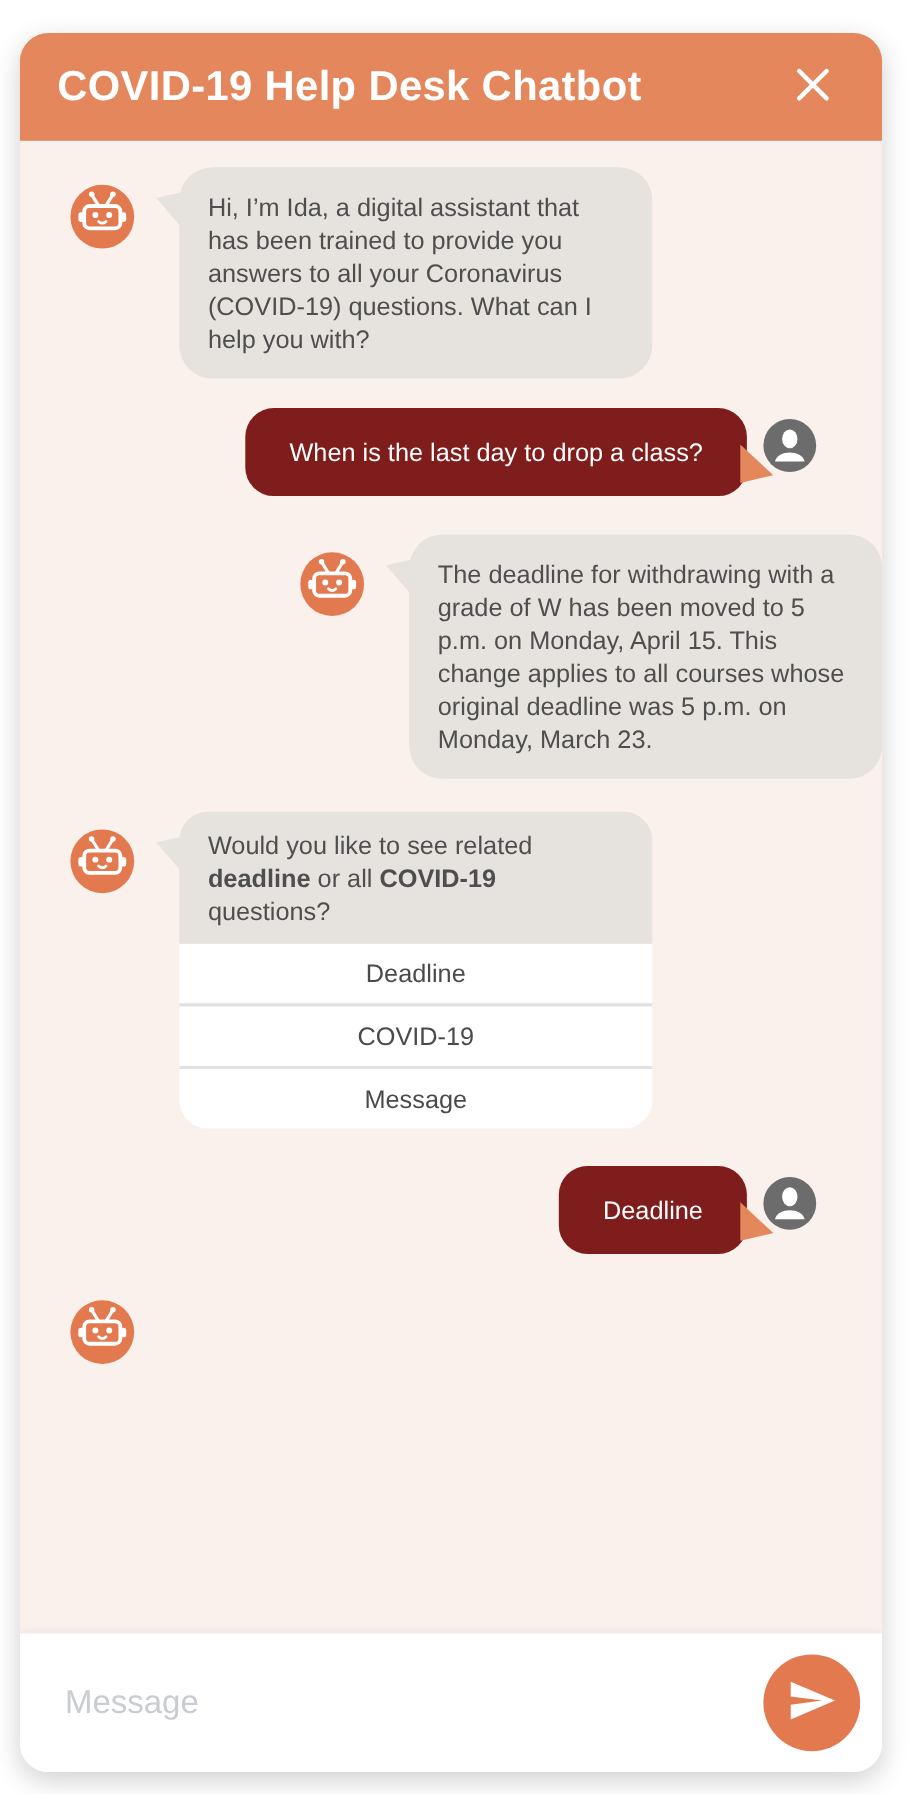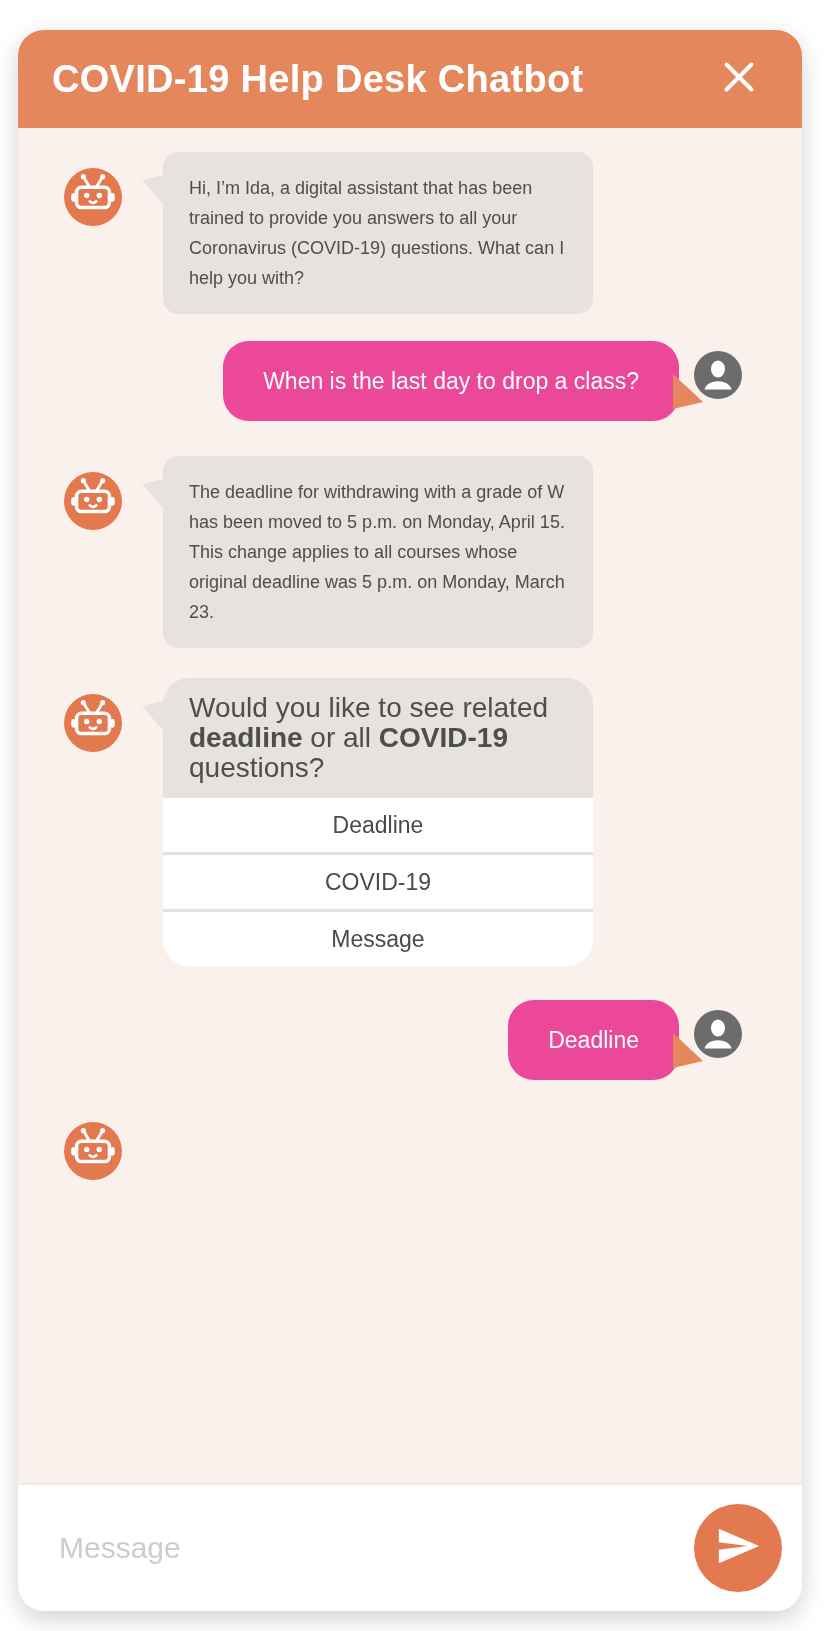--- a/index.html
+++ b/index.html
@@ -25,54 +25,54 @@
   .avatar-bot {
     flex:none; width:58px; height:58px; border-radius:50%; background:#E2794F;
     margin-top:16px; display:flex; align-items:center; justify-content:center;
   }
   .avatar-user {
     flex:none; width:48px; height:48px; border-radius:50%; background:#6C6C6C;
     margin-top:10px; margin-left:15px; overflow:hidden;
   }
   .bot-body { margin-left:41px; position:relative; }
   .bubble {
-    position:relative; width:430px; background:#E6E2DE; border-radius:15px;
-    padding:21px 26px; font-size:18px; line-height:30px; color:#4E4E4E;
+    position:relative; width:430px; background:#E6E2DE; border-radius:30px;
+    padding:21px 26px; font-size:23px; line-height:30px; color:#4E4E4E;
   }
   .bubble.tail-left::before {
     content:""; position:absolute; left:-21px; top:22px; width:0; height:0;
     border-right:26px solid #E6E2DE; border-top:6px solid transparent; border-bottom:30px solid transparent;
   }
   .bubble-user {
-    position:relative; background:#ec4899; color:#ffffff; border-radius:26px;
+    position:relative; background:#7f1d1d; color:#ffffff; border-radius:26px;
     padding:25px 40px; font-size:23px; line-height:30px;
   }
   .bubble-user::after {
     content:""; position:absolute; right:-24px; bottom:12px; width:0; height:0;
     border-left:30px solid #E5875D; border-top:28px solid transparent; border-bottom:7px solid transparent;
   }
   
   .block { width:430px; }
   .block .bubble-top {
     position:relative; background:#E6E2DE; border-radius:26px 26px 0 0;
-    padding:15px 26px; font-size:28px; line-height:30px; color:#4E4E4E;
+    padding:15px 26px; font-size:23px; line-height:30px; color:#4E4E4E;
   }
   .block .bubble-top::before {
     content:""; position:absolute; left:-21px; top:22px; width:0; height:0;
     border-right:26px solid #E6E2DE; border-top:6px solid transparent; border-bottom:30px solid transparent;
   }
   .option {
     background:#ffffff; text-align:center; padding:12px 30px;
     font-size:23px; line-height:30px; color:#4A4A4A; cursor:pointer;
   }
   .option + .option { border-top:3px solid #E4E2E0; }
   .option:last-child { border-radius:0 0 26px 26px; }
   .bold { font-weight:bold; }
   
-  .mb27 { margin-bottom:27px; } .mb35 { margin-bottom:35px; } .mb30 { margin-bottom:30px; }
+  .mb27 { margin-bottom:27px; } .mb35 { margin-bottom:35px; } .mb30 { margin-bottom:30px;justify-content:flex-end; }
   .mb34 { margin-bottom:34px; } .mb26 { margin-bottom:26px; }
   
   .composer {
     flex:none; height:126px; background:#ffffff;
     display:flex; align-items:center; padding:0 20px 0 41px;
     box-shadow:0 -2px 6px rgba(0,0,0,0.05);
   }
   .composer input {
     flex:1; border:none; outline:none; background:transparent;
     font-family:"Liberation Sans", sans-serif; font-size:30px; color:#0369a1; height:100%;

